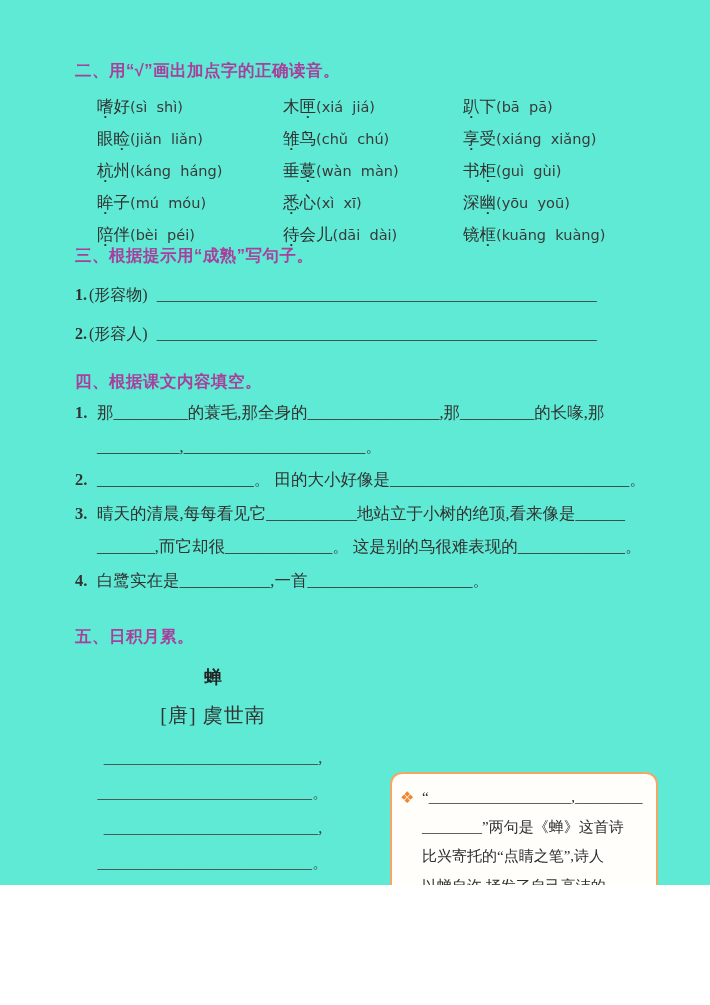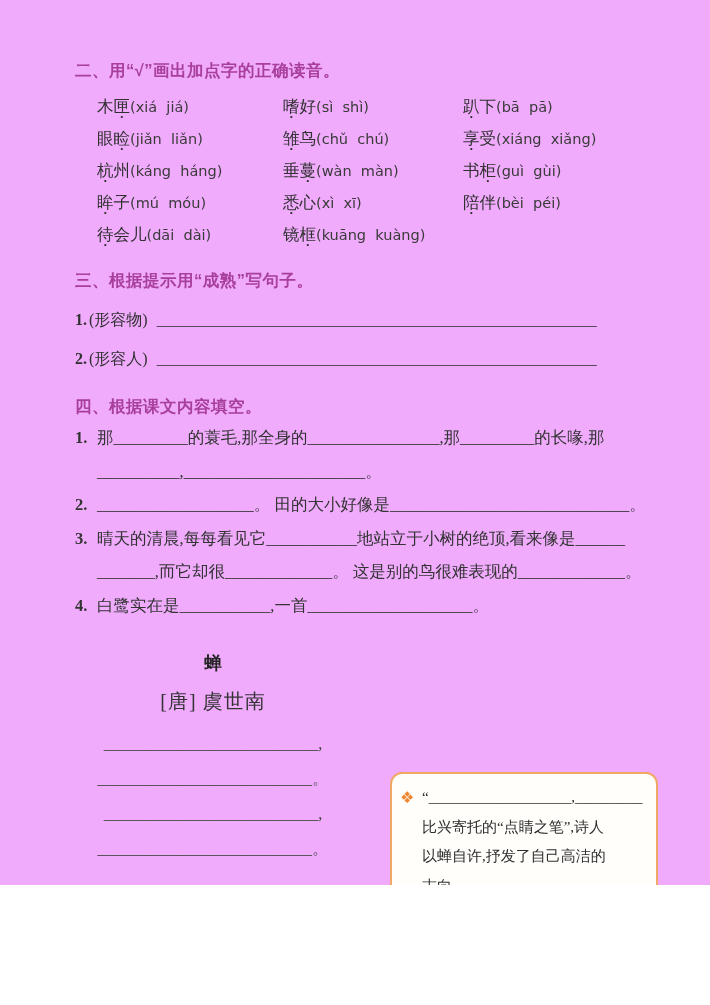--- a/index.html
+++ b/index.html
@@ -1,18 +1,18 @@
 <!DOCTYPE html>
 <html><head>
 <meta charset="utf-8">
 <style>
   * { margin:0; padding:0; box-sizing:border-box; }
   html,body { background:#ffffff; }
   .page {
-    position:relative; width:710px; height:885px; background:#f0abfc;
+    position:relative; width:710px; height:885px; background:#5eead4;
     font-family:"Liberation Serif","DejaVu Serif",serif;
     color:#303030; overflow:hidden;
   }
   .content { padding:60px 75px 0 75px; }
 
   .sec-title {
     font-family:"Liberation Sans","DejaVu Sans",sans-serif;
     font-weight:700; font-size:16.5px; color:#a83f9c; letter-spacing:0.5px;
   }
 
@@ -23,21 +23,21 @@
   }
   .pinyin-cell { font-size:16.5px; line-height:20px; white-space:nowrap; }
   .word .char { position:relative; display:inline-block; }
   .word .char.dotted::after {
     content:"•"; position:absolute; left:50%; transform:translateX(-50%);
     bottom:-10px; font-size:9px; color:#2b2b2b;
   }
   .pinyin { font-family:"DejaVu Sans","Liberation Sans",sans-serif; font-size:14.5px; color:#3a3a3a; }
 
   
-  .sec3 { margin-top:25px; }
+  .sec3 { }
   .s3-row { margin-top:17px; font-size:16px; line-height:22px; }
   .item-num { font-weight:700; font-family:"Liberation Serif",serif; margin-right:2px; }
   .blank-str { letter-spacing:0; color:#3a3a3a; margin-left:9px; }
 
   
   .sec4 { margin-top:26px; }
   .s4-items { margin-top:3px; }
   .s4-item { position:relative; padding-left:22px; font-size:16.5px; }
   .s4-line { line-height:33.5px; white-space:nowrap; color:#333; }
   .s4-line .item-num { position:absolute; left:0; }
@@ -78,42 +78,43 @@
 </head>
 <body>
 
 <div class="page">
   <div class="content">
 
     <section>
       <h2 class="sec-title">二、用“√”画出加点字的正确读音。</h2>
       <div class="pinyin-grid">
 
+          <div class="pinyin-cell"><span class="word"><span class="char dotted">嗜</span><span class="char">好</span></span><span class="pinyin">(sì&nbsp;&nbsp;shì)</span></div>
+
           <div class="pinyin-cell"><span class="word"><span class="char">木</span><span class="char dotted">匣</span></span><span class="pinyin">(xiá&nbsp;&nbsp;jiá)</span></div>
 
-          <div class="pinyin-cell"><span class="word"><span class="char dotted">嗜</span><span class="char">好</span></span><span class="pinyin">(sì&nbsp;&nbsp;shì)</span></div>
-
           <div class="pinyin-cell"><span class="word"><span class="char dotted">趴</span><span class="char">下</span></span><span class="pinyin">(bā&nbsp;&nbsp;pā)</span></div>
 
           <div class="pinyin-cell"><span class="word"><span class="char">眼</span><span class="char dotted">睑</span></span><span class="pinyin">(jiǎn&nbsp;&nbsp;liǎn)</span></div>
 
           <div class="pinyin-cell"><span class="word"><span class="char dotted">雏</span><span class="char">鸟</span></span><span class="pinyin">(chǔ&nbsp;&nbsp;chú)</span></div>
 
           <div class="pinyin-cell"><span class="word"><span class="char dotted">享</span><span class="char">受</span></span><span class="pinyin">(xiáng&nbsp;&nbsp;xiǎng)</span></div>
 
           <div class="pinyin-cell"><span class="word"><span class="char dotted">杭</span><span class="char">州</span></span><span class="pinyin">(káng&nbsp;&nbsp;háng)</span></div>
 
           <div class="pinyin-cell"><span class="word"><span class="char">垂</span><span class="char dotted">蔓</span></span><span class="pinyin">(wàn&nbsp;&nbsp;màn)</span></div>
 
           <div class="pinyin-cell"><span class="word"><span class="char">书</span><span class="char dotted">柜</span></span><span class="pinyin">(guì&nbsp;&nbsp;gùi)</span></div>
 
           <div class="pinyin-cell"><span class="word"><span class="char dotted">眸</span><span class="char">子</span></span><span class="pinyin">(mú&nbsp;&nbsp;móu)</span></div>
 
           <div class="pinyin-cell"><span class="word"><span class="char dotted">悉</span><span class="char">心</span></span><span class="pinyin">(xì&nbsp;&nbsp;xī)</span></div>
 
+          <div class="pinyin-cell"><span class="word"><span class="char">深</span><span class="char dotted">幽</span></span><span class="pinyin">(yōu&nbsp;&nbsp;yoū)</span></div>
 
           <div class="pinyin-cell"><span class="word"><span class="char dotted">陪</span><span class="char">伴</span></span><span class="pinyin">(bèi&nbsp;&nbsp;péi)</span></div>
 
           <div class="pinyin-cell"><span class="word"><span class="char dotted">待</span><span class="char">会</span><span class="char">儿</span></span><span class="pinyin">(dāi&nbsp;&nbsp;dài)</span></div>
 
           <div class="pinyin-cell"><span class="word"><span class="char">镜</span><span class="char dotted">框</span></span><span class="pinyin">(kuāng&nbsp;&nbsp;kuàng)</span></div>
         </div>
     </section>
 
     <section class="sec3">
@@ -145,20 +146,21 @@
             <div class="s4-line"><span>_______,而它却很_____________。 这是别的鸟很难表现的_____________。</span></div>
           </div>
 
           <div class="s4-item">
             <div class="s4-line"><span class="item-num">4.</span><span>白鹭实在是___________,一首____________________。</span></div>
           </div>
         </div>
     </section>
 
     <section class="sec5">
+      <h2 class="sec-title">五、日积月累。</h2>
       <div class="poem">
         <div class="poem-title">蝉</div>
         <div class="poem-author">[唐] 虞世南</div>
         <div class="poem-lines">
 
             <div class="poem-line">__________________________,</div>
 
             <div class="poem-line">__________________________。</div>
 
             <div class="poem-line">__________________________,</div>
@@ -168,20 +170,21 @@
       </div>
     </section>
   </div>
 
   <aside class="note-box">
     <span class="diamond">❖</span>
     <div>
 
         <div class="box-line">“___________________,_________</div>
 
+        <div class="box-line">________”两句是《蝉》这首诗</div>
 
         <div class="box-line">比兴寄托的“点睛之笔”,诗人</div>
 
         <div class="box-line">以蝉自许,抒发了自己高洁的</div>
 
         <div class="box-line">志向。</div>
       </div>
     <svg class="tv" width="30" height="28" viewBox="0 0 32 30">
       <path d="M13 10 L9 3" stroke="#c06060" stroke-width="1.6" fill="none"></path>
       <path d="M16 10 L23 4" stroke="#c06060" stroke-width="1.6" fill="none"></path>

